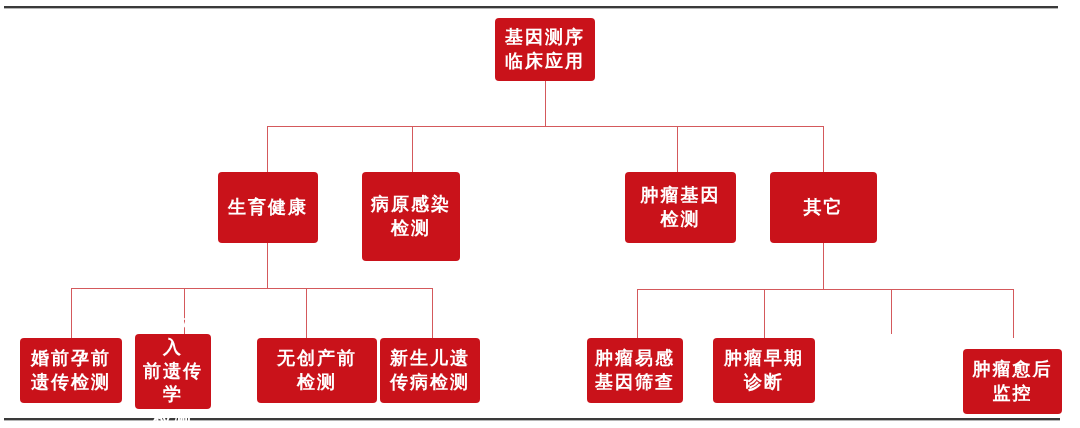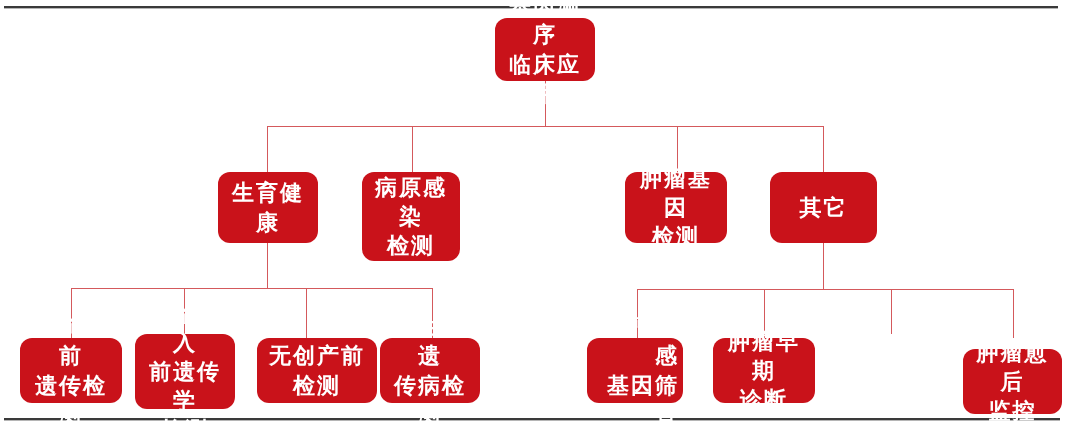--- a/index.html
+++ b/index.html
@@ -20,27 +20,27 @@
   svg.connectors{
     position:absolute;left:0;top:0;
     width:1080px;height:428px;
     pointer-events:none;
   }
   .node{
     position:absolute;
     box-sizing:border-box;
     background:#c9121a;
     color:#ffffff;
-    border-radius:12px;
+    border-radius:4px;
     display:flex;
     align-items:center;
     justify-content:center;
     text-align:center;
     font-weight:bold;
-    font-size:22px;
+    font-size:18px;
     line-height:1.32;
     letter-spacing:2px;
     white-space:pre-line;
     padding:2px 4px;
   }
 </style>
 </head>
 <body>
 
 <div class="stage">
@@ -55,29 +55,29 @@
   </svg>
 
   <div class="node" style="left:495px;top:18px;width:100px;height:63px;">基因测序
 临床应用</div>
 
   <div class="node" style="left:218px;top:172px;width:100px;height:71px;">生育健康</div>
 
   <div class="node" style="left:362px;top:172px;width:98px;height:89px;">病原感染
 检测</div>
 
-  <div class="node" style="left:625px;top:172px;width:102px;height:71px;">肿瘤基因
+  <div class="node" style="left:625px;top:172px;width:111px;height:71px;">肿瘤基因
 检测</div>
 
   <div class="node" style="left:20px;top:338px;width:102px;height:65px;">婚前孕前
 遗传检测</div>
 
   <div class="node" style="left:770px;top:172px;width:107px;height:71px;">其它</div>
 
-  <div class="node" style="left:135px;top:334px;width:100px;height:75px;">胚胎植入
+  <div class="node" style="left:135px;top:334px;width:76px;height:75px;">胚胎植入
 前遗传学
 检测</div>
 
   <div class="node" style="left:257px;top:338px;width:120px;height:65px;">无创产前
 检测</div>
 
   <div class="node" style="left:380px;top:338px;width:100px;height:65px;">新生儿遗
 传病检测</div>
 
   <div class="node" style="left:587px;top:338px;width:96px;height:65px;text-align:right;">肿瘤易感

